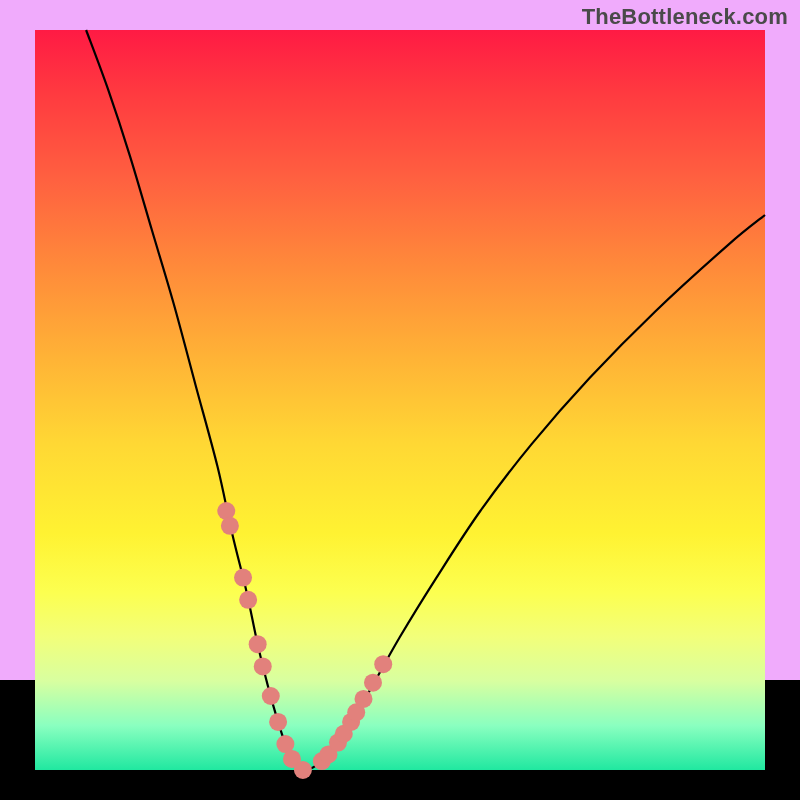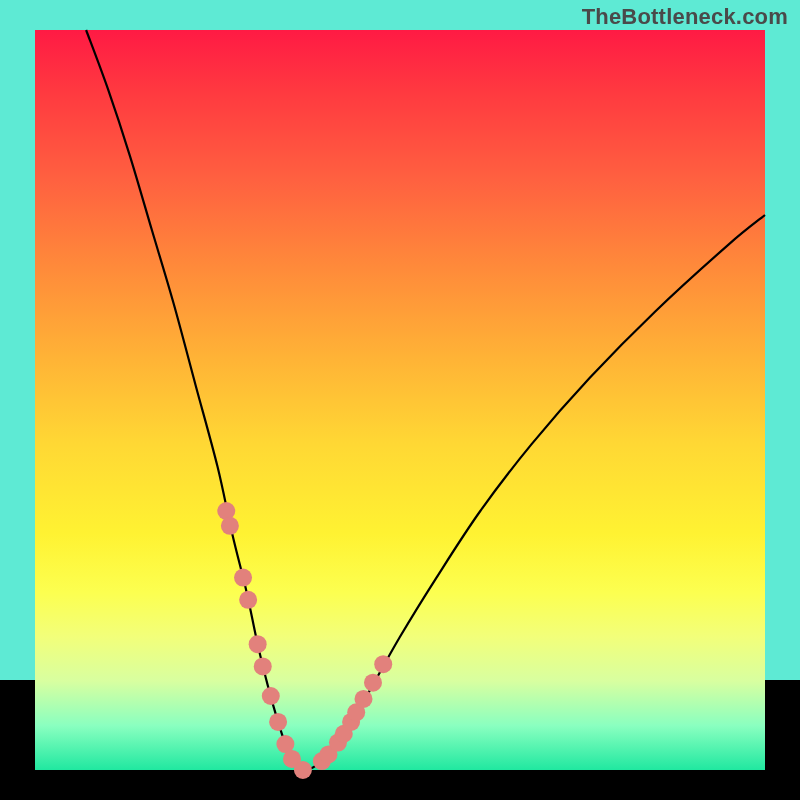--- a/index.html
+++ b/index.html
@@ -8,21 +8,21 @@
     width: 800px;
     height: 800px;
     background: #000;
     overflow: hidden;
     font-family: Arial, Helvetica, sans-serif;
   }
   .frame {
     position: relative;
     width: 800px;
     height: 680px;
-    background: #5eead4;
+    background: #f0abfc;
   }
   .watermark {
     position: absolute;
     top: 4px;
     right: 12px;
     color: #4a4a4a;
     font-size: 22px;
     font-weight: 600;
     letter-spacing: 0.2px;
     z-index: 50;

